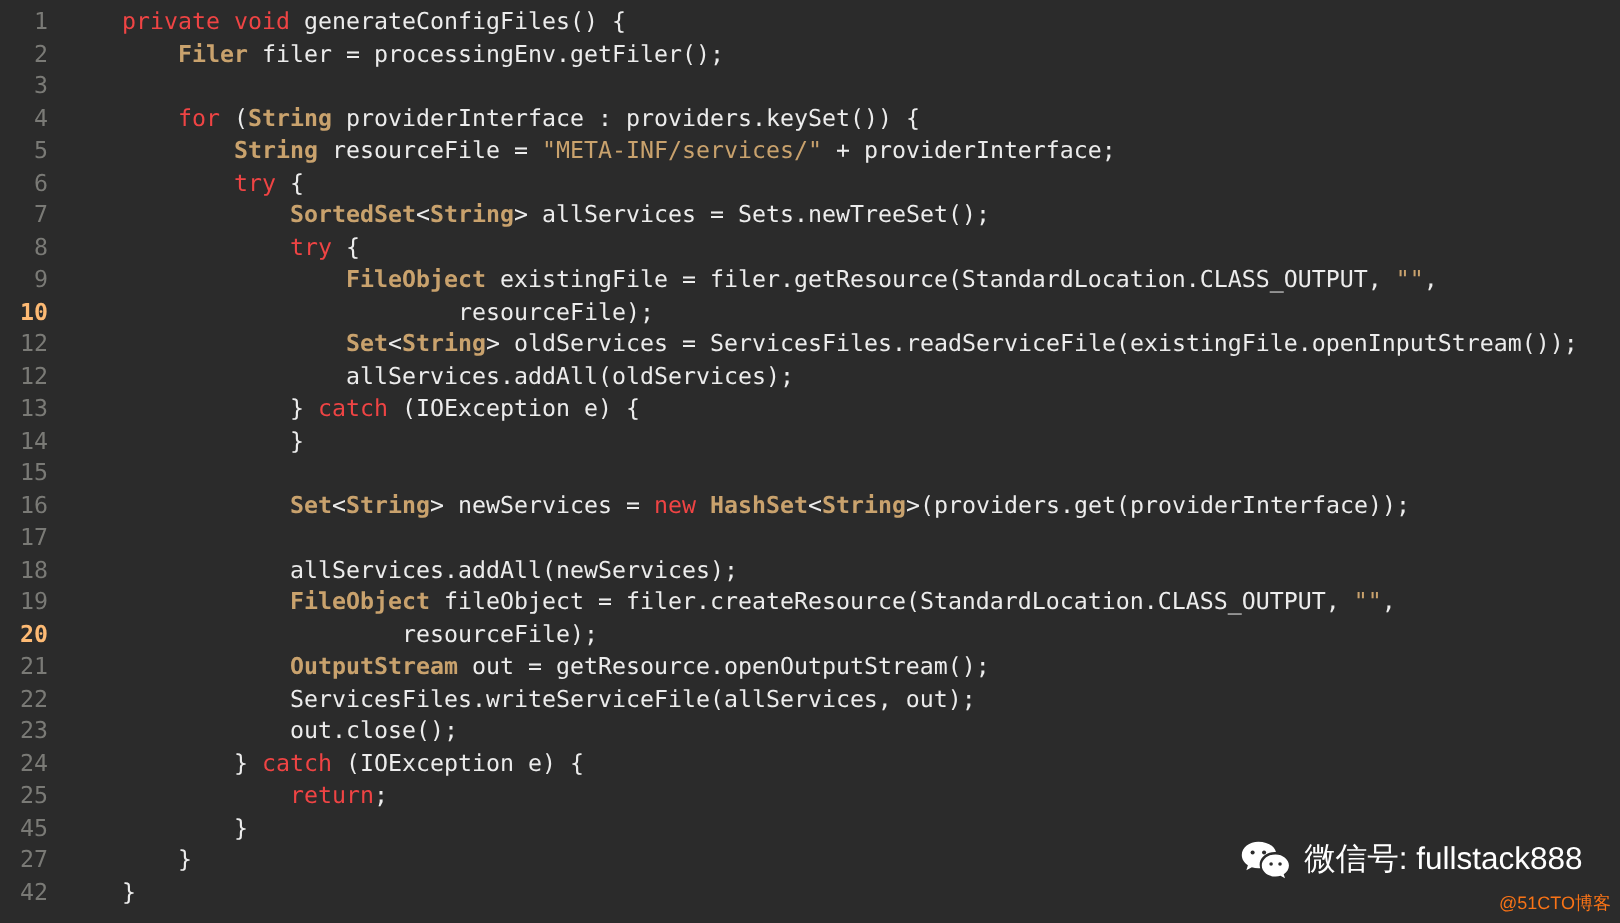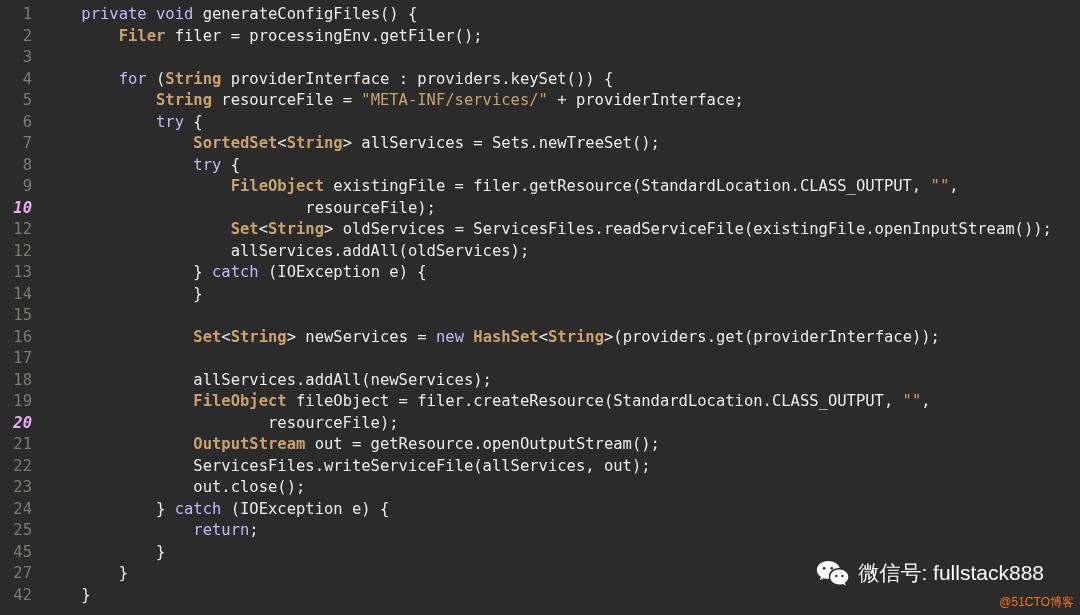--- a/index.html
+++ b/index.html
@@ -20,31 +20,31 @@
   }
   .gutter {
     width: 44px;
     text-align: right;
     padding-right: 12px;
     color: #7a7a76;
     user-select: none;
     flex-shrink: 0;
   }
   .gutter div { font-weight: 400; }
-  .gutter .bold { font-weight: 700; color: #f0abfc; font-style: italic; }
+  .gutter .bold { font-weight: 700; color: #fdba74; }
   .code {
     white-space: pre;
     color: #ececec;
   }
-  .kw { color: #c4b5fd; }      
+  .kw { color: #ef4444; }      
   .type { color: #c9a26d; font-weight: bold; }    
   .str { color: #c9a26d; }
   .watermark-chat {
     position: absolute;
-    right: 36px;
+    right: 25px;
     bottom: 28px;
     display: flex;
     align-items: center;
     gap: 8px;
     color: #ffffff;
     font-family: "PingFang SC", "Microsoft YaHei", sans-serif;
     font-size: 21px;
     font-weight: 500;
   }
   .chat-bubbles {

